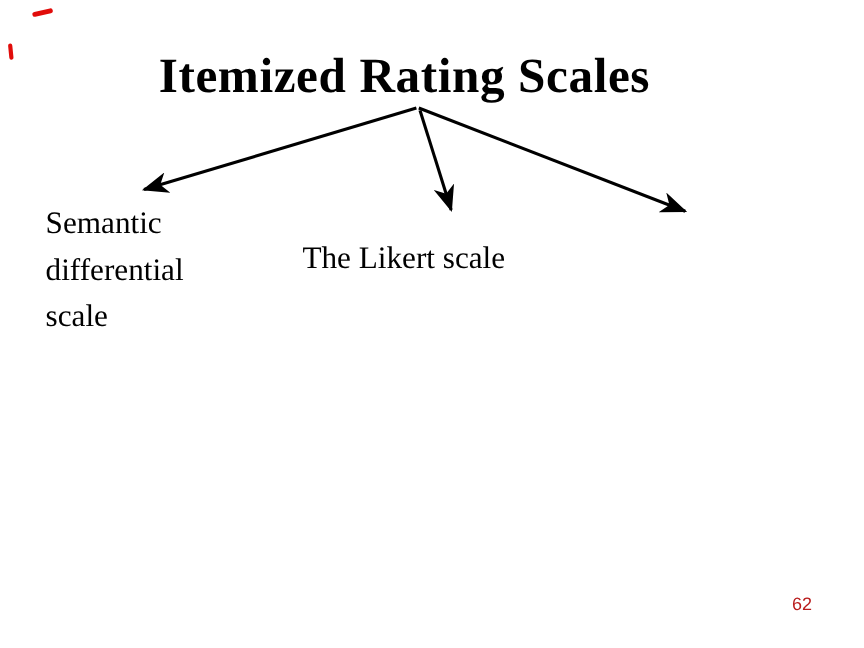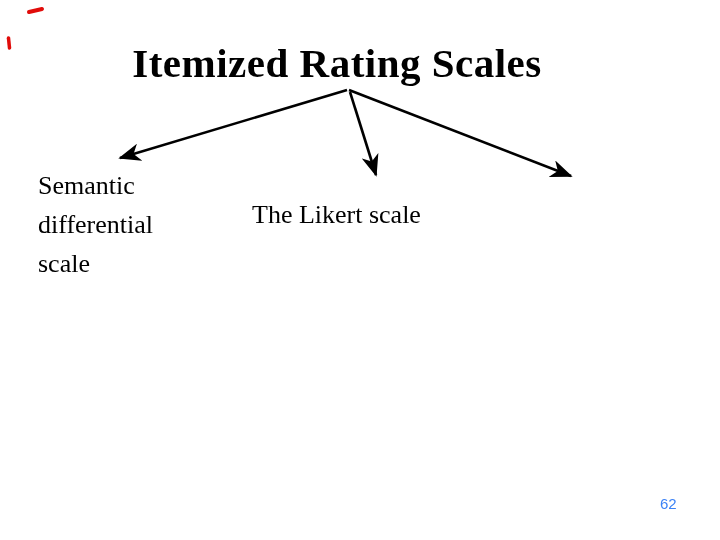--- a/index.html
+++ b/index.html
@@ -59,21 +59,21 @@
     left: 517px;
     white-space: nowrap;
   }
   .page-number {
     position: absolute;
     top: 495px;
     left: 660px;
     font-family: "Liberation Sans", sans-serif;
     font-size: 15px;
     line-height: 17px;
-    color: #3b82f6;
+    color: #b91c1c;
   }
 </style>
 </head>
 <body>
 
 <div class="slide">
 
   <svg class="arrow-layer" width="720" height="540" viewBox="0 0 720 540" xmlns="http://www.w3.org/2000/svg">
     <defs>
       <marker id="ah" viewBox="0 0 10 8" refX="9.2" refY="4" markerWidth="8.5" markerHeight="6.8" orient="auto">

